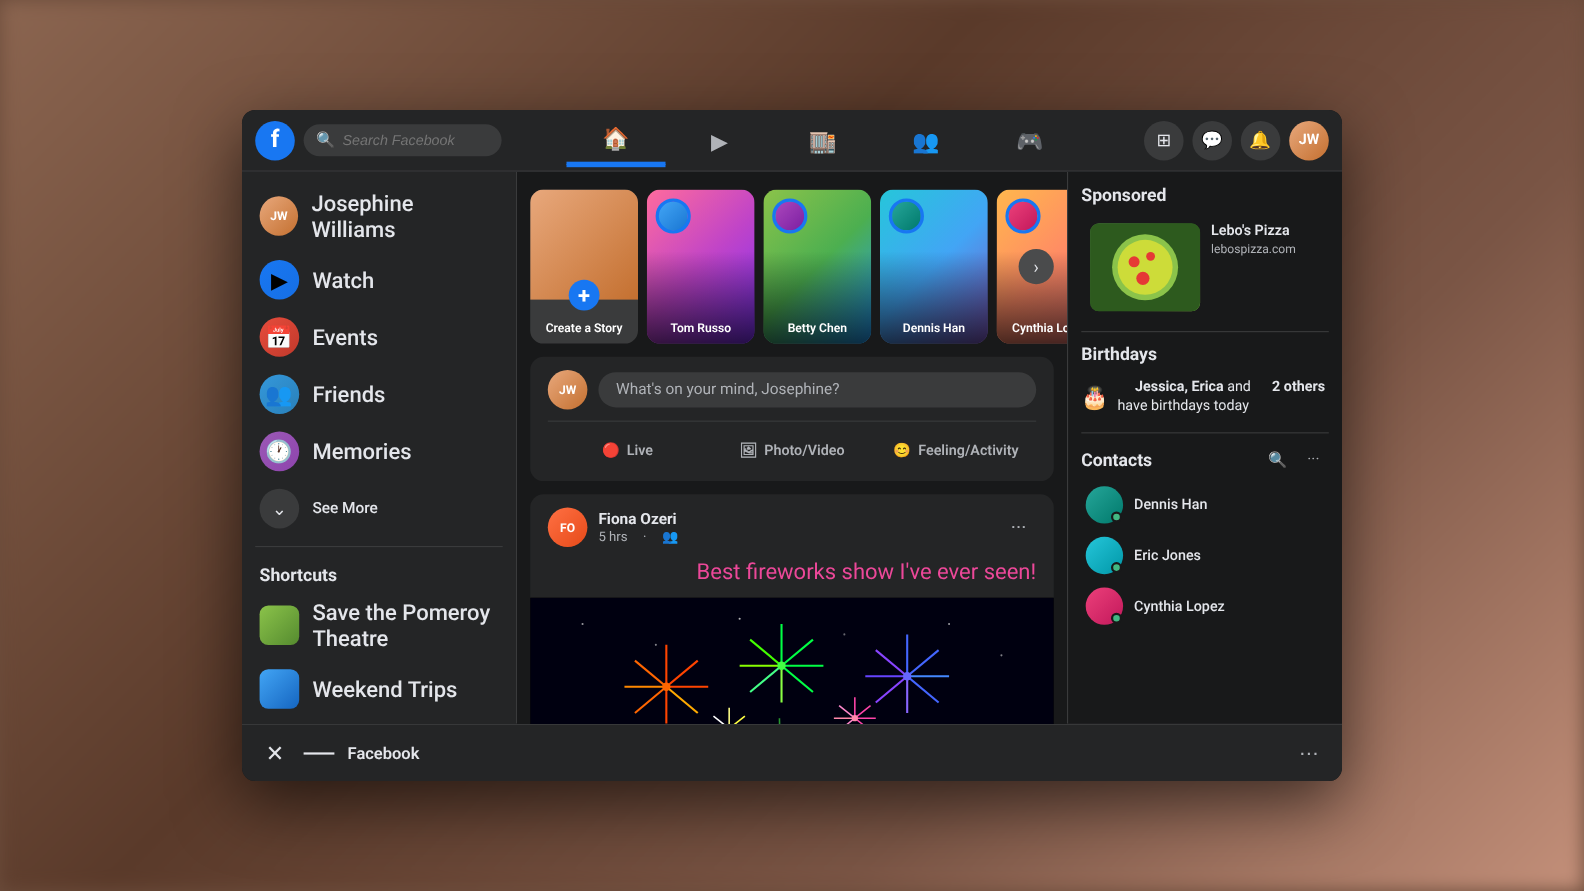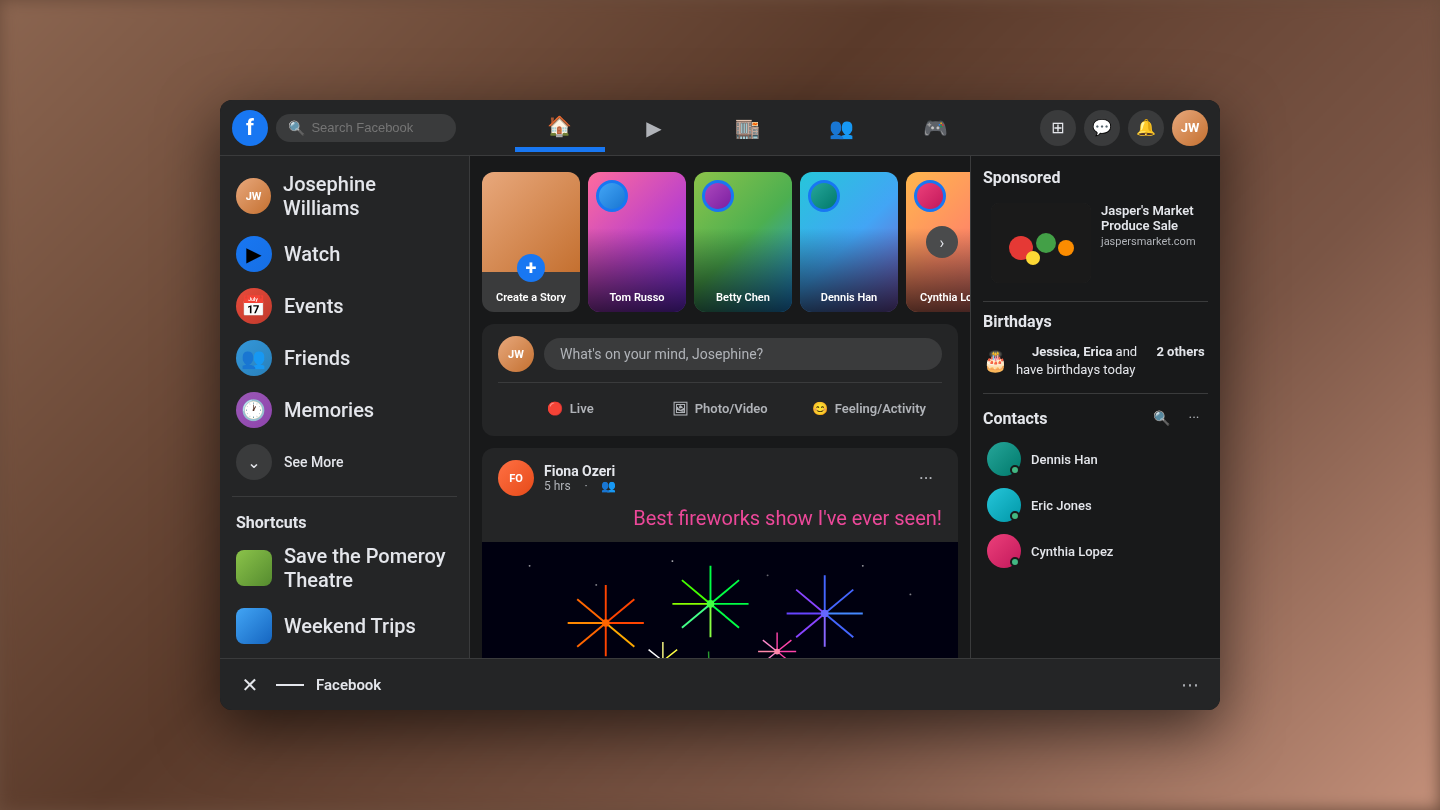--- a/index.html
+++ b/index.html
@@ -73,20 +73,21 @@
       width: 180px;
       flex-shrink: 0;
     }
     .search-bar input {
       background: none;
       border: none;
       outline: none;
       color: #b0b3b8;
       font-size: 13px;
       width: 100%;
+      font-style: italic;
     }
     .search-icon-svg {
       color: #b0b3b8;
       font-size: 14px;
     }
 
     .nav-tabs {
       display: flex;
       align-items: center;
       flex: 1;
@@ -868,36 +869,37 @@
             <line x1="240" y1="200" x2="238" y2="110" stroke="#44ff44" stroke-width="1.5" opacity="0.6"></line>
             <line x1="360" y1="200" x2="358" y2="120" stroke="#6666ff" stroke-width="1.5" opacity="0.6"></line>
           </svg>
         </div>
       </div>
     </div>
 
     <div class="right-panel">
       <div class="sponsored-title">Sponsored</div>
 
-
       <div class="ad-card">
-        <div class="ad-img-2">
+        <div class="ad-img-1">
           <svg width="100" height="80" viewBox="0 0 100 80">
-            <rect width="100" height="80" fill="#1a1a1a"></rect>
-            <circle cx="30" cy="45" r="12" fill="#e53935"></circle>
-            <circle cx="55" cy="40" r="10" fill="#43a047"></circle>
-            <circle cx="75" cy="45" r="8" fill="#fb8c00"></circle>
-            <circle cx="42" cy="55" r="7" fill="#fdd835"></circle>
+            <rect width="100" height="80" fill="#2d5a1e"></rect>
+            <ellipse cx="50" cy="40" rx="30" ry="30" fill="#8bc34a"></ellipse>
+            <ellipse cx="50" cy="40" rx="25" ry="25" fill="#cddc39"></ellipse>
+            <circle cx="40" cy="35" r="5" fill="#e53935"></circle>
+            <circle cx="55" cy="30" r="4" fill="#e53935"></circle>
+            <circle cx="48" cy="50" r="6" fill="#e53935"></circle>
           </svg>
         </div>
         <div class="ad-info">
-          <div class="ad-name">Jasper's Market Produce Sale</div>
-          <div class="ad-url">jaspersmarket.com</div>
-        </div>
-      </div>
+          <div class="ad-name">Lebo's Pizza</div>
+          <div class="ad-url">lebospizza.com</div>
+        </div>
+      </div>
+
 
       <div class="panel-divider"></div>
 
       <div class="birthdays-title">Birthdays</div>
       <div class="birthday-item">
         <span class="birthday-icon">🎂</span>
         <div class="birthday-text">
           <strong>Jessica, Erica</strong> and <strong>2 others</strong> have birthdays today
         </div>
       </div>

